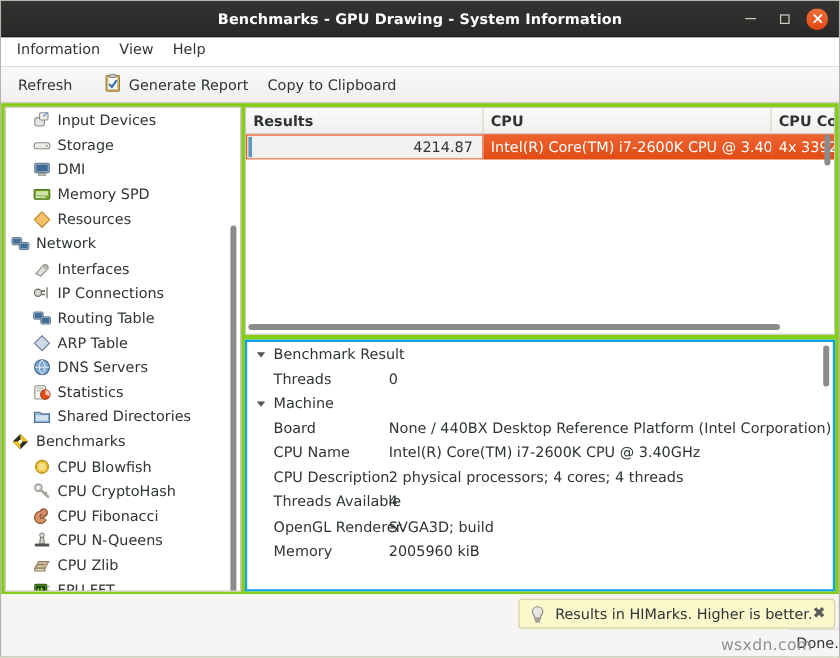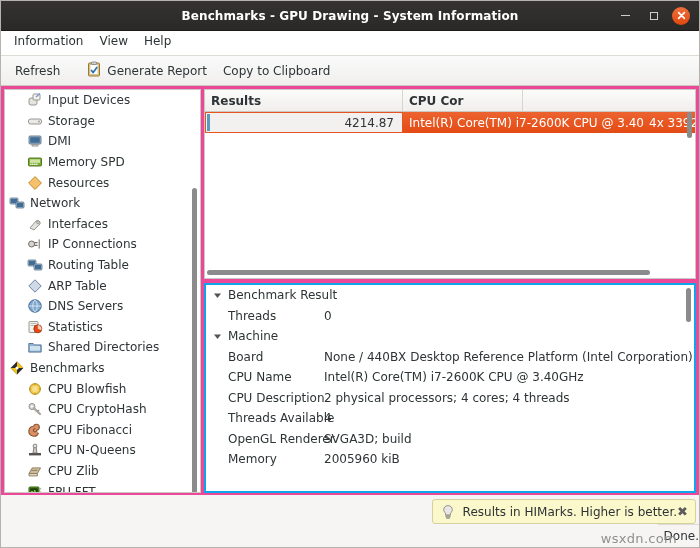--- a/index.html
+++ b/index.html
@@ -93,21 +93,21 @@
     display: flex; align-items: center; gap: 5px;
     padding: 3px 8px; font-size: 12px; color: #2e3436;
     cursor: default; border-radius: 3px;
   }
   .tb-sep { width: 10px; }
 
   
   .body-split {
     flex: 1 1 auto; display: flex;
     overflow: hidden;
-    background: #ec4899;
+    background: #84cc16;
   }
 
   
   .sidebar-wrap {
     width: 197px; flex: 0 0 197px;
     margin: 3px 0 2px 3px;
     border: 1px solid #cdc7c2;
     background: #ffffff;
     position: relative;
     overflow: hidden;
@@ -557,20 +557,21 @@
       <div class="v-scroll">
         <div class="v-scroll-thumb" style="top:96px;height:330px;"></div>
       </div>
     </div>
 
     <div class="right-pane">
 
       <div class="results-box">
         <div class="res-header">
           <div class="th c1">Results</div>
+          <div class="th c2">CPU</div>
           <div class="th c3">CPU Cor</div>
         </div>
         <div class="res-row">
           <div class="td c1" style="position:relative;">
             <span class="focus-bar"></span>
             <span>4214.87</span>
           </div>
           <div class="td c2">Intel(R) Core(TM) i7-2600K CPU @ 3.40GHz</div>
           <div class="td c3">4x 3392.3</div>
         </div>

